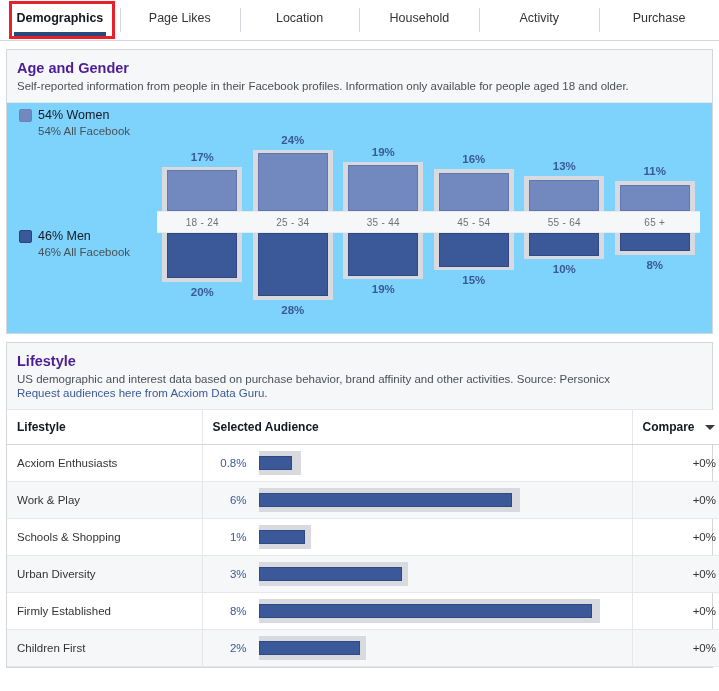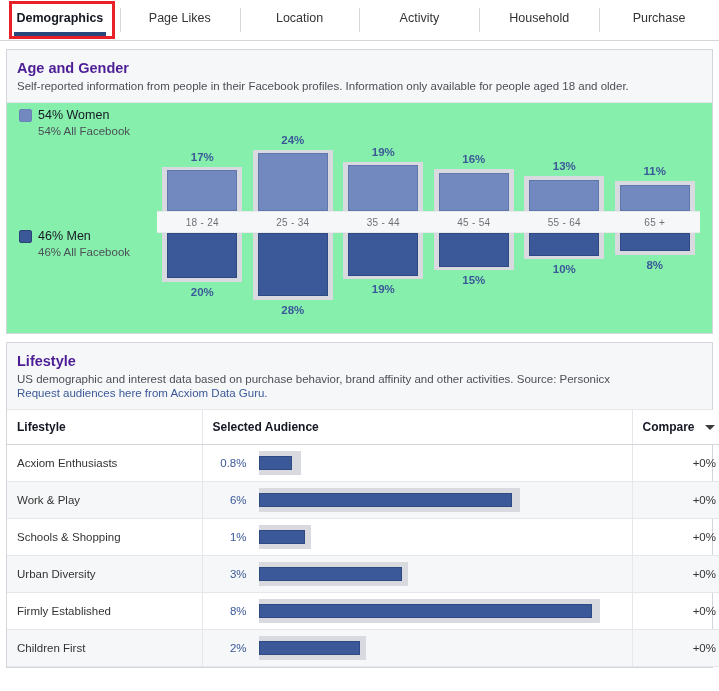--- a/index.html
+++ b/index.html
@@ -107,21 +107,21 @@
     color: #3b5998;
     line-height: 14px;
     text-decoration: none;
     display: block;
   }
 
   
   .agchart {
     position: relative;
     height: 230px;
-    background: #86efac;
+    background: #7dd3fc;
   }
   .legend {
     position: absolute;
     left: 12px;
     font-size: 12.5px;
     color: #141823;
   }
   .legend.women { top: 5px; }
   .legend.men   { top: 126px; }
   .legend-row1 {
@@ -320,25 +320,25 @@
   </div>
   <div class="tab">
     <span class="tab-label">Page Likes</span>
 
   </div>
   <div class="tab">
     <span class="tab-label">Location</span>
 
   </div>
   <div class="tab">
+    <span class="tab-label">Household</span>
+
+  </div>
+  <div class="tab">
     <span class="tab-label">Activity</span>
-
-  </div>
-  <div class="tab">
-    <span class="tab-label">Household</span>
 
   </div>
   <div class="tab">
     <span class="tab-label">Purchase</span>
 
   </div>
   <div class="tab-highlight"></div>
 </div>
 
 <div class="card">

